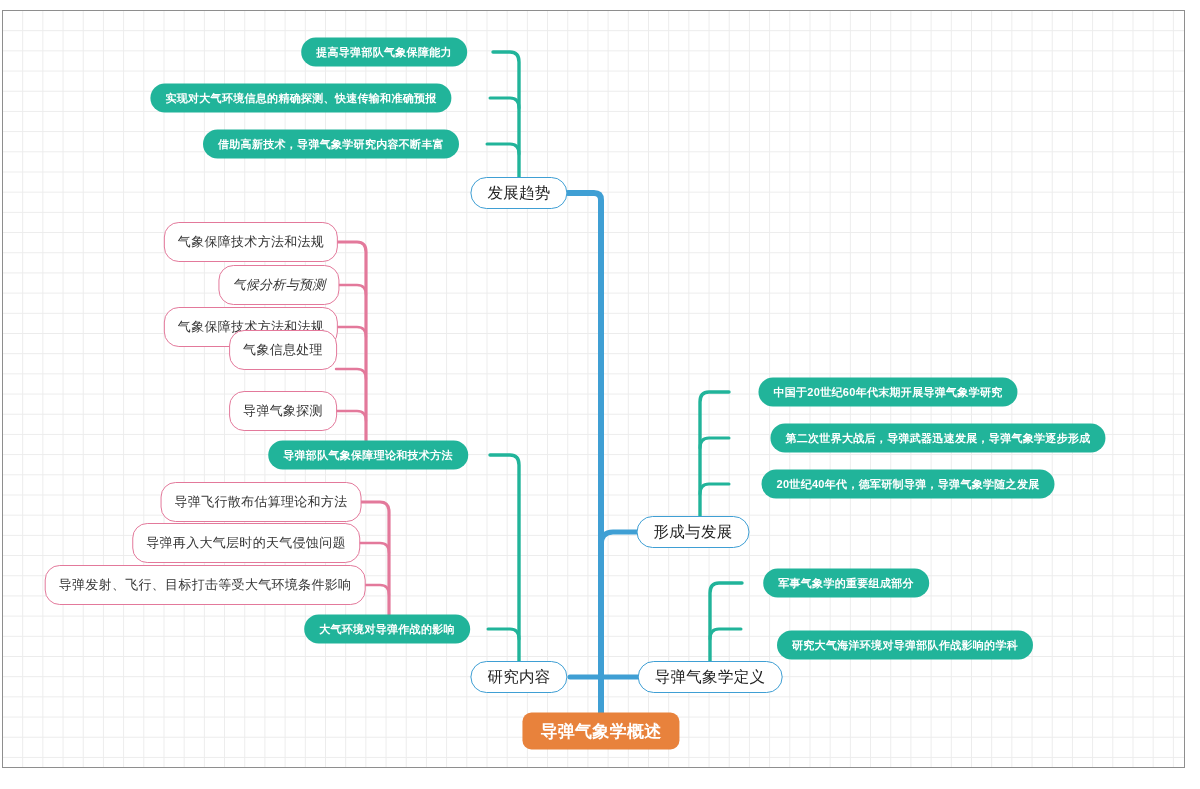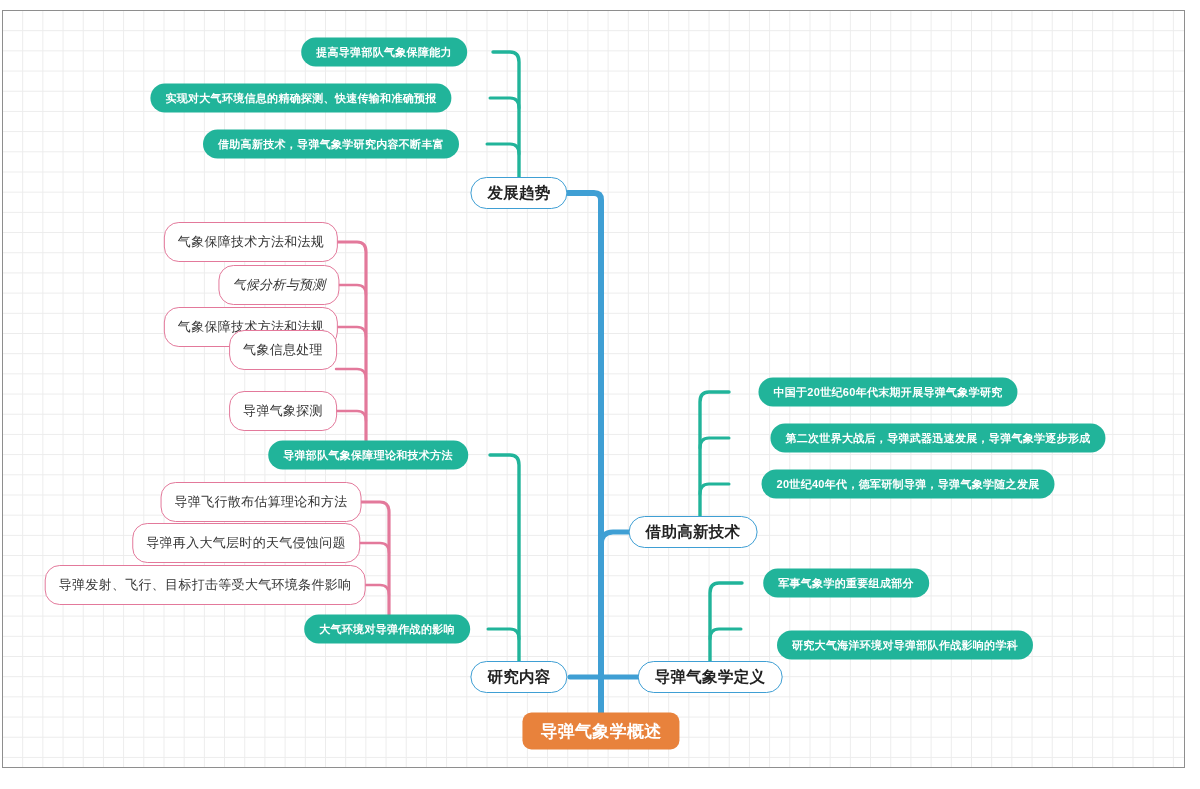--- a/index.html
+++ b/index.html
@@ -37,21 +37,21 @@
     border-radius:9px;
     padding:0 18px;
     height:37px;
   }
   
   .n-l1{
     background:#ffffff;color:#222222;
     border:1.6px solid #3f9fd4;
     border-radius:20px;
     font-size:15.5px;
-    height:32px;padding:0 16px;font-weight:bold;
+    height:32px;padding:0 16px;
   }
   
   .n-green{
     background:#21b49a;color:#ffffff;
     font-weight:bold;font-size:11px;
     border-radius:16px;
     height:29px;padding:0 15px;
   }
   
   .n-pink{
@@ -110,21 +110,21 @@
     <span>导弹气象学概述</span>
   </div>
 
   <div class="node n-l1" style="left:519px;top:193px;transform:translate(-50%,-50%);">
     <span>发展趋势</span>
   </div>
   <div class="node n-l1" style="left:519px;top:677px;transform:translate(-50%,-50%);">
     <span>研究内容</span>
   </div>
   <div class="node n-l1" style="left:693px;top:532px;transform:translate(-50%,-50%);">
-    <span>借助高新技术</span>
+    <span>形成与发展</span>
   </div>
   <div class="node n-l1" style="left:710px;top:677px;transform:translate(-50%,-50%);">
     <span>导弹气象学定义</span>
   </div>
 
   <div class="node n-green" style="left:384px;top:52px;transform:translate(-50%,-50%);">
     <span>提高导弹部队气象保障能力</span>
   </div>
   <div class="node n-green" style="left:301px;top:98px;transform:translate(-50%,-50%);">
     <span>实现对大气环境信息的精确探测、快速传输和准确预报</span>

